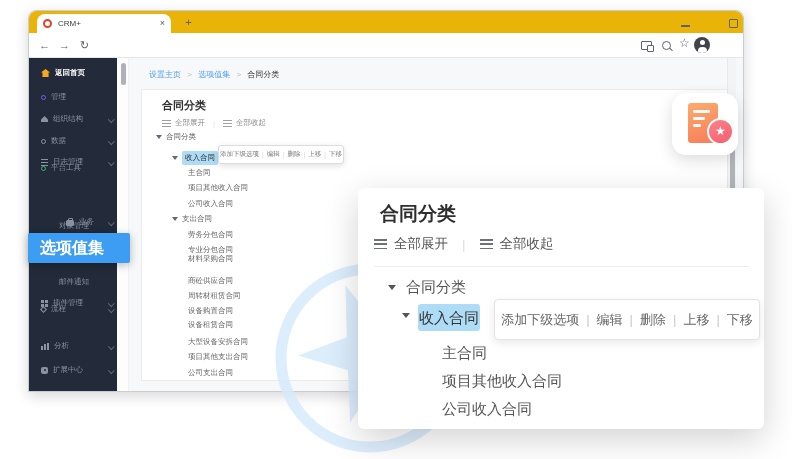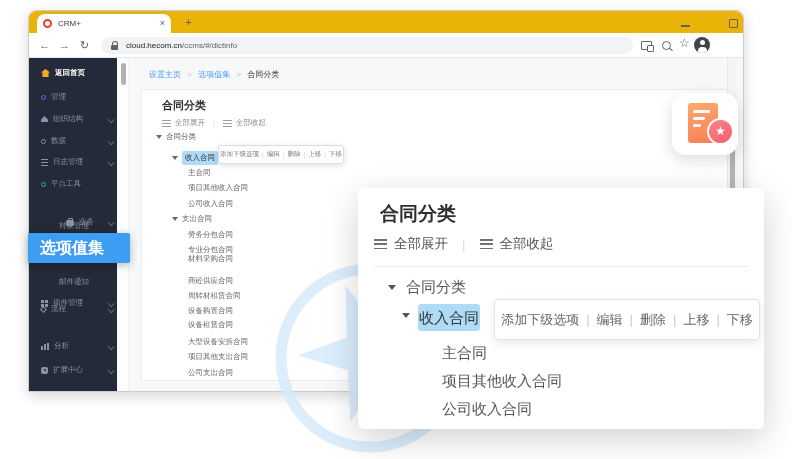--- a/index.html
+++ b/index.html
@@ -151,25 +151,20 @@
         <span class="tab-close">×</span>
       </div>
       <div class="newtab">+</div>
       <div class="win-min"></div>
       <div class="win-max"></div>
     </div>
     <div class="addressbar">
       <span class="nav-ico" style="left:10px;">←</span>
       <span class="nav-ico" style="left:30px;">→</span>
       <span class="nav-ico" style="left:51px;">↻</span>
-      <div class="url-pill">
-        <span class="lock"></span>
-        <span class="url-domain">cloud.hecom.cn</span>
-        <span class="url-path">/ccms/#/dictinfo</span>
-      </div>
       <span class="ico-send"></span>
       <span class="ico-zoom"></span>
       <span class="ico-star">☆</span>
       <span class="avatar"></span>
     </div>
     <div class="chrome-divider"></div>
 
     <aside class="sidebar">
       <div class="s-item home" style="top:9px;">
         <span class="s-ico ico-home"></span>
@@ -187,21 +182,21 @@
       <div class="s-item" style="top:77px;">
         <span class="s-ico ring grey"></span>
         <span>数据</span>
         <span class="chev"></span>
       </div>
       <div class="s-item" style="top:98px;">
         <span class="s-ico ico-log"></span>
         <span>日志管理</span>
         <span class="chev"></span>
       </div>
-      <div class="s-item" style="top:120px;">
+      <div class="s-item" style="top:104px;">
         <span class="s-ico ring green"></span>
         <span>平台工具</span>
       </div>
       <div class="s-item" style="top:158px;justify-content:center;">
         <span class="s-ico ico-biz"></span>
         <span>业务</span>
         <span class="chev"></span>
       </div>
       <div class="s-item indent" style="top:162px;">
         <span>对象管理</span>

